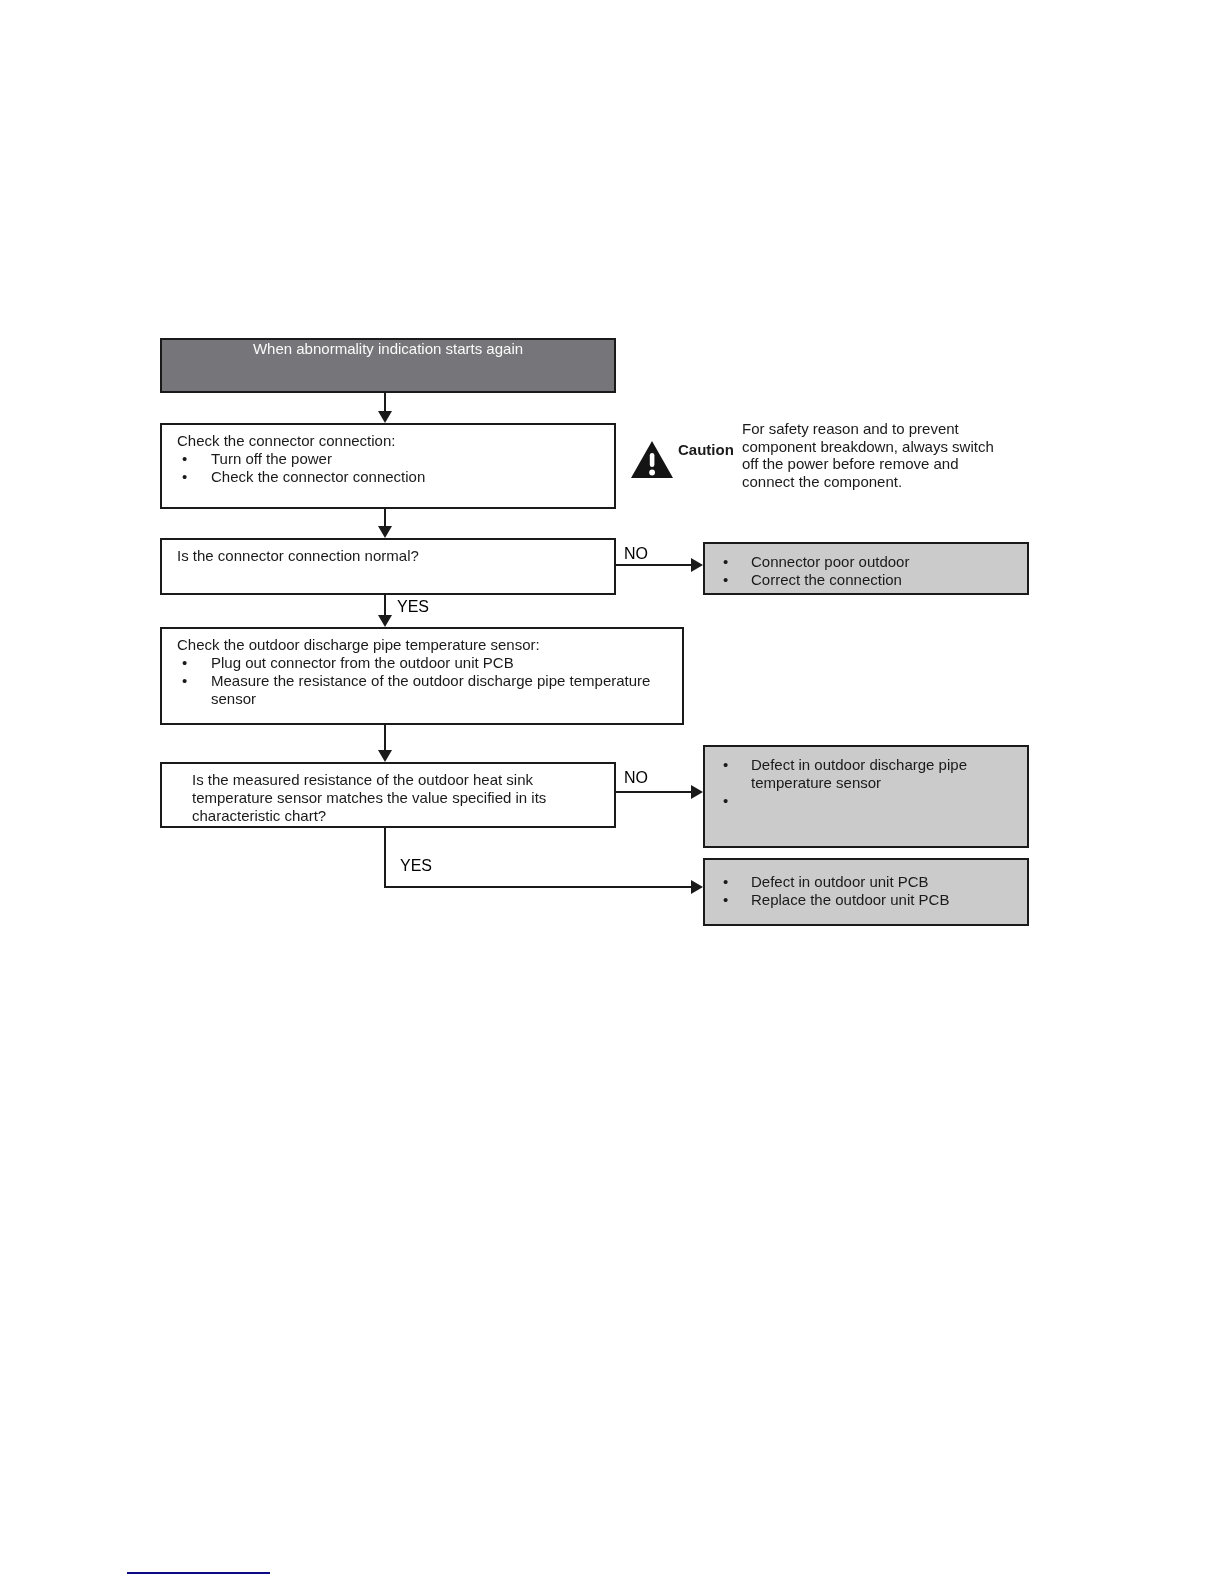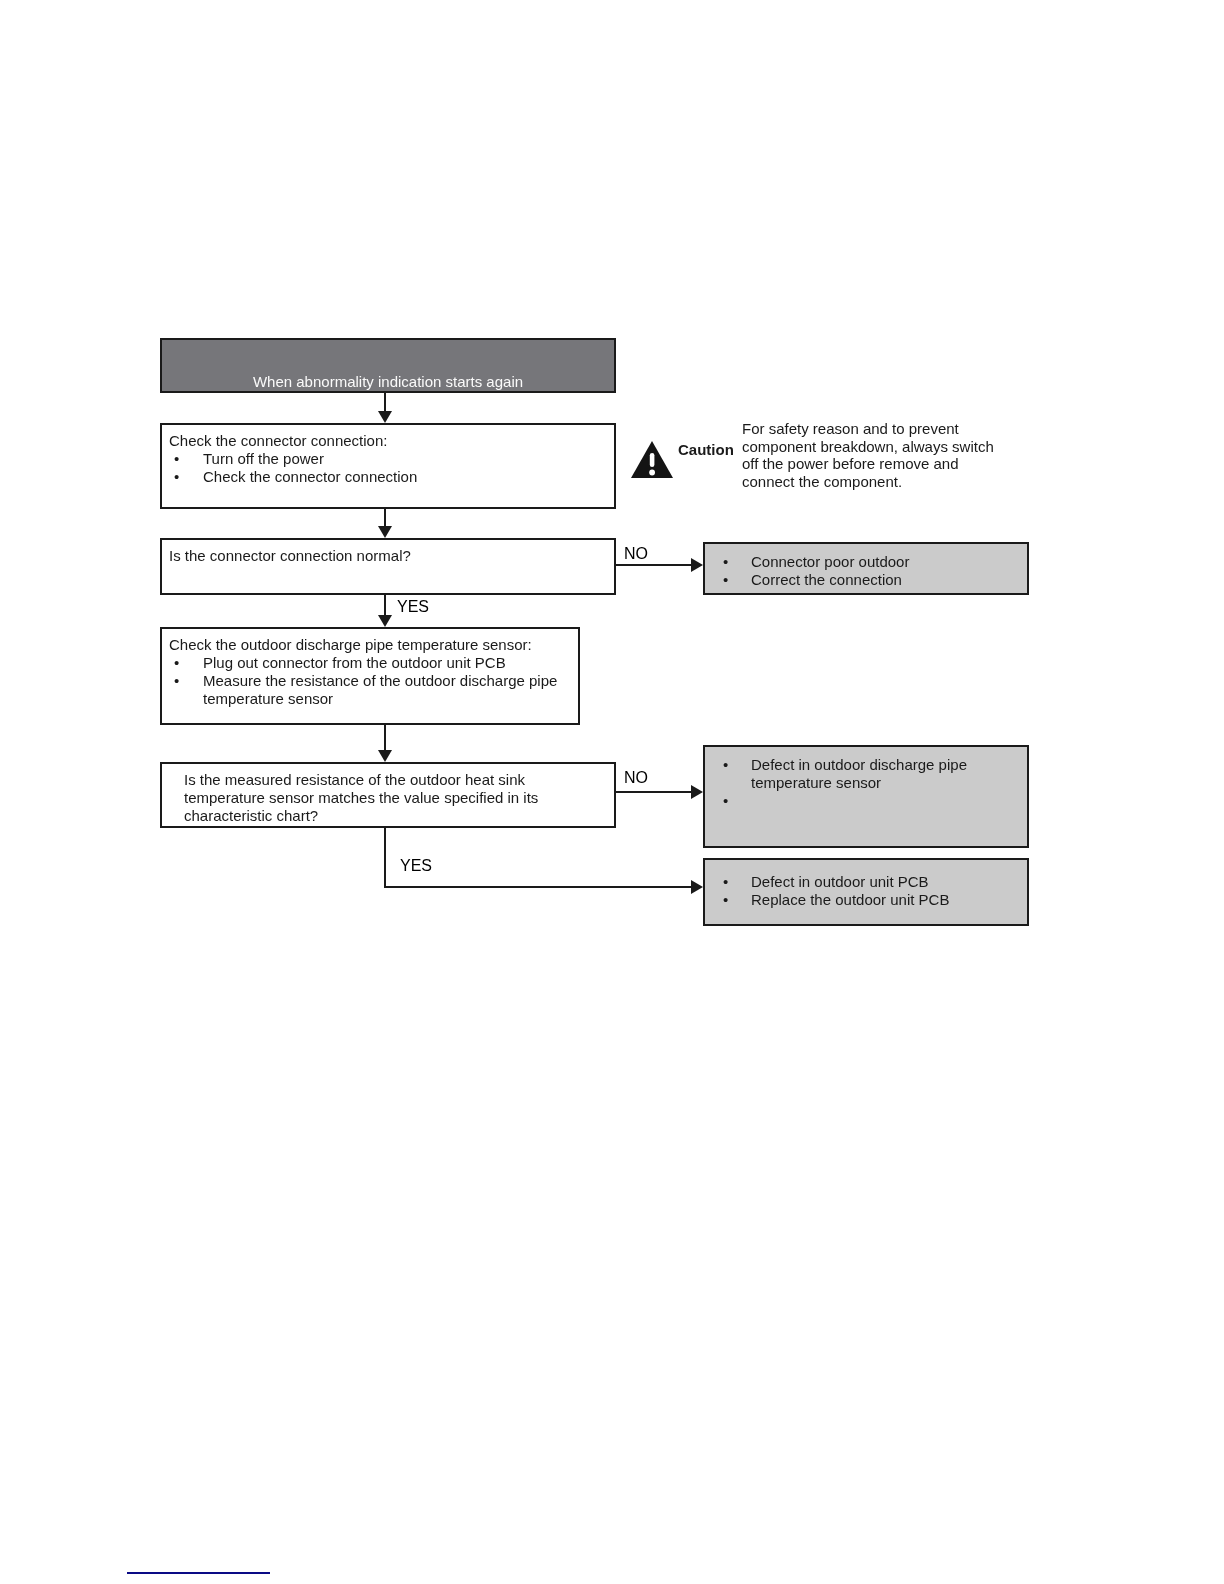--- a/index.html
+++ b/index.html
@@ -23,27 +23,27 @@
   .box{
     position:absolute;
     border:2px solid var(--box-border);
     background:#ffffff;
     font-size:15px;
     line-height:18px;
   }
   .box.header{
     background:var(--header-fill);
     color:var(--header-text);
-    display:flex;align-items:flex-end;justify-content:center;
+    display:flex;align-items:flex-start;justify-content:center;
     text-align:center;
   }
   .box.result{
     background:var(--result-fill);
   }
-  .box .inner{padding:7px 13px 6px 7px;}
+  .box .inner{padding:7px 13px 6px 15px;}
   .box.result .inner{padding:9px 10px 6px 16px;}
   .b-row{display:flex;align-items:flex-start;}
   .b-dot{flex:0 0 34px;text-align:left;padding-left:5px;}
   .box.result .b-dot{flex:0 0 30px;padding-left:2px;}
   .b-txt{flex:1 1 auto;}
   .vline{position:absolute;width:2px;background:var(--line);}
   .hline{position:absolute;height:2px;background:var(--line);}
   .arrow-down{
     position:absolute;width:0;height:0;
     border-left:7px solid transparent;
@@ -137,21 +137,21 @@
         <span class="b-dot">•</span>
         <span class="b-txt">Correct the connection</span>
       </div>
     </div>
   </div>
 
   <div class="flow-label" style="left:397px;top:599px;">YES</div>
   <div class="vline" style="left:384px;top:595px;height:20px;"></div>
   <div class="arrow-down" style="left:378px;top:615px;"></div>
 
-  <div class="box" style="left:160px;top:627px;width:420px;height:98px;">
+  <div class="box" style="left:160px;top:627px;width:524px;height:98px;">
     <div class="inner">
       <div>Check the outdoor discharge pipe temperature sensor:</div>
       <div class="b-row">
         <span class="b-dot">•</span>
         <span class="b-txt">Plug out connector from the outdoor unit PCB</span>
       </div>
       <div class="b-row">
         <span class="b-dot">•</span>
         <span class="b-txt">Measure the resistance of the outdoor discharge pipe temperature sensor</span>
       </div>

